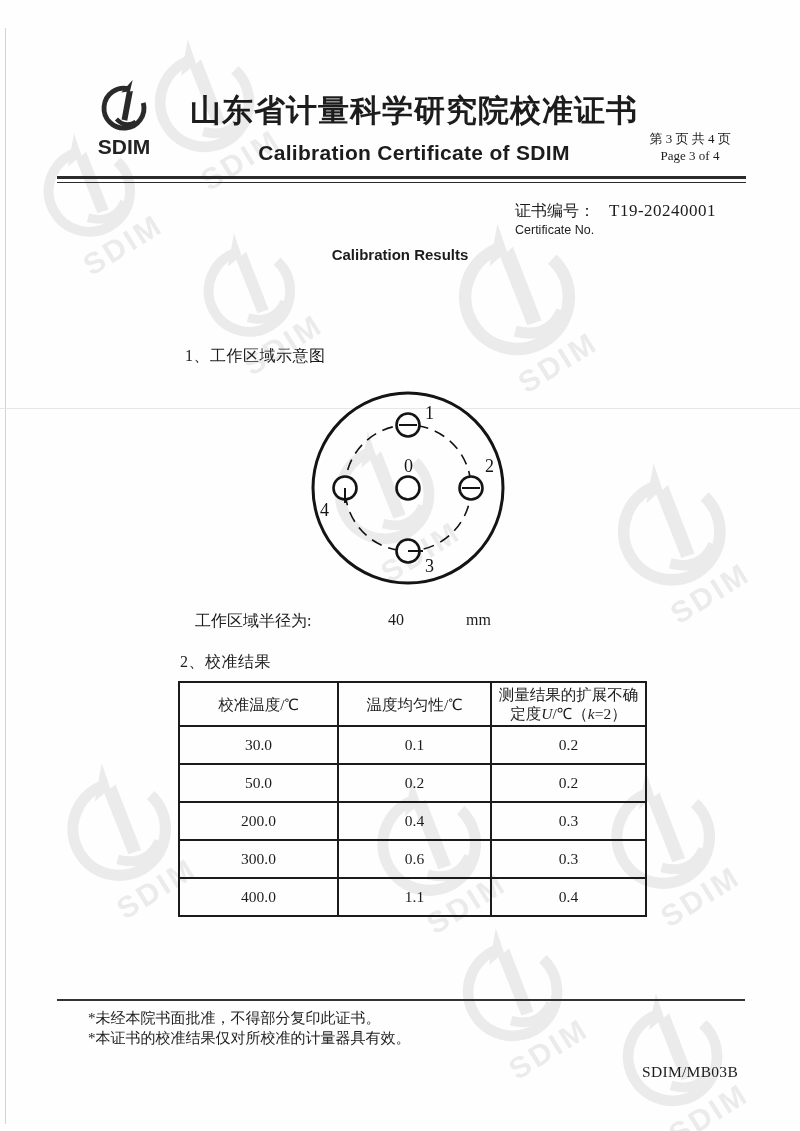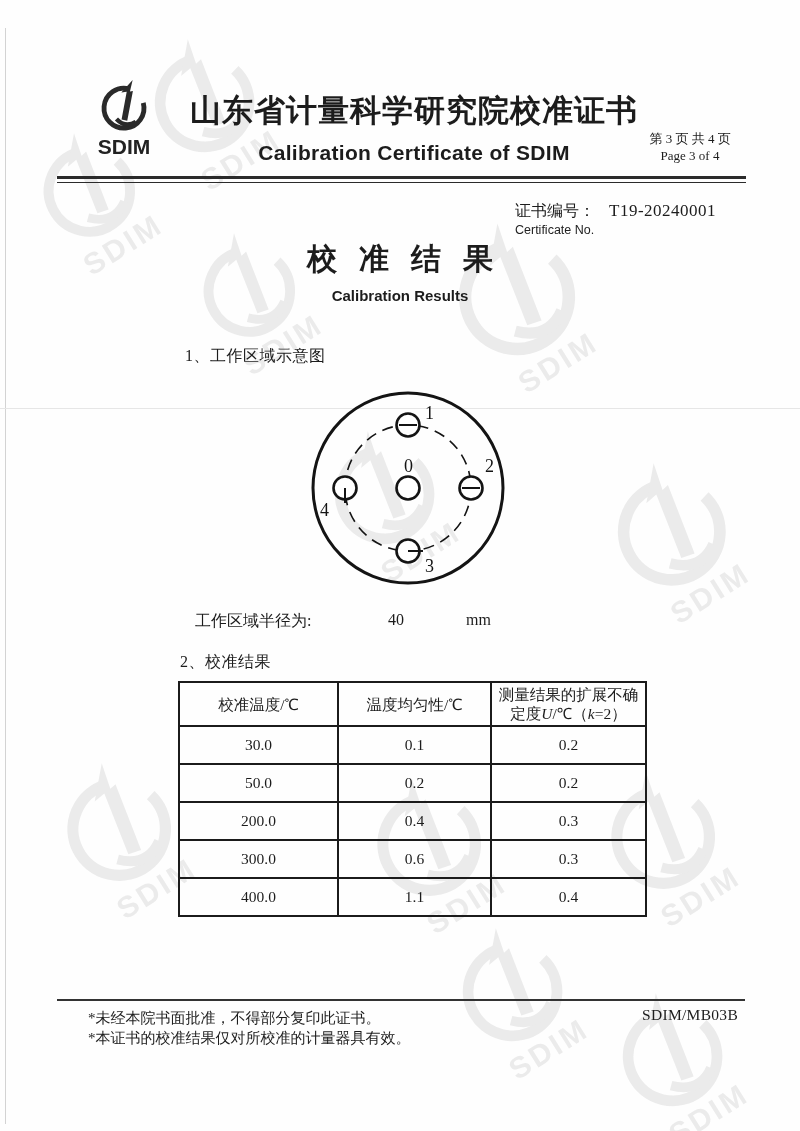--- a/index.html
+++ b/index.html
@@ -52,21 +52,21 @@
   table.results { position:absolute; left:178px; top:681px; border-collapse:collapse; table-layout:fixed; width:441px; font-size:15.5px; }
   table.results th, table.results td { border:2px solid #1b1b1b; text-align:center; font-weight:normal; padding:0 4px; }
   table.results th { height:42px; line-height:19px; }
   table.results td { height:36px; }
   .col1 { width:149px; } .col2 { width:143px; } .col3 { width:145px; }
   .ital { font-style:italic; }
 
   
   .hr-footer { position:absolute; left:57px; top:999px; width:688px; border-top:2px solid #333; }
   .notes { position:absolute; left:88px; top:1008px; font-size:15px; line-height:20px; }
-  .footer-code { position:absolute; left:642px; top:1006px; font-size:15.5px; letter-spacing:.3px; }
+  .footer-code { position:absolute; left:642px; top:1063px; font-size:15.5px; letter-spacing:.3px; }
 </style>
 </head>
 <body>
 
 <svg width="0" height="0" style="position:absolute" aria-hidden="true">
   <defs>
     <symbol id="sdim-mark" viewBox="0 0 100 100">
       <path d="M85.7 44.4 A37 37 0 1 1 59.6 18.3" fill="none" stroke="currentColor" stroke-width="9"></path>
       <path d="M66 2 L45 25 L55 23.5 L45.5 75 L56 77.5 L66.5 22 L61 23 Z" fill="currentColor"></path>
       <path d="M36 74 Q53 92 72 79" fill="none" stroke="currentColor" stroke-width="8"></path>
@@ -163,21 +163,20 @@
   <div class="hr-double"></div>
 
   <div class="cert">
     <div class="cert-line1">
       <span>证书编号：</span><span class="cert-number">T19-20240001</span>
     </div>
     <div class="cert-en">Certificate No.</div>
   </div>
 
   <div class="results-title">
-    <div class="results-cn">校准结果</div>
     <div class="results-en">Calibration Results</div>
   </div>
 
   <div class="sec-heading sec1">1、工作区域示意图</div>
 
   <svg class="diagram" width="200" height="200" viewBox="0 0 200 200">
     <circle cx="100" cy="100" r="95" fill="none" stroke="#141414" stroke-width="3"></circle>
     <circle cx="100" cy="100" r="63" fill="none" stroke="#141414" stroke-width="1.6" stroke-dasharray="11 7"></circle>
     <circle cx="100" cy="100" r="11.5" fill="#fff" stroke="#141414" stroke-width="2.6"></circle>
     <circle cx="100" cy="37" r="11.5" fill="#fff" stroke="#141414" stroke-width="2.6"></circle>

